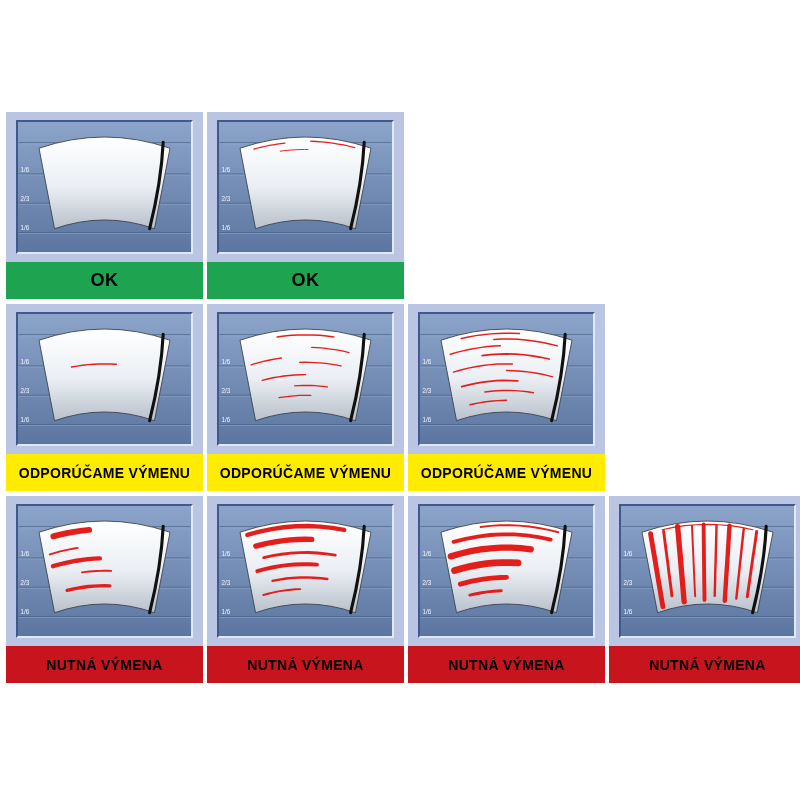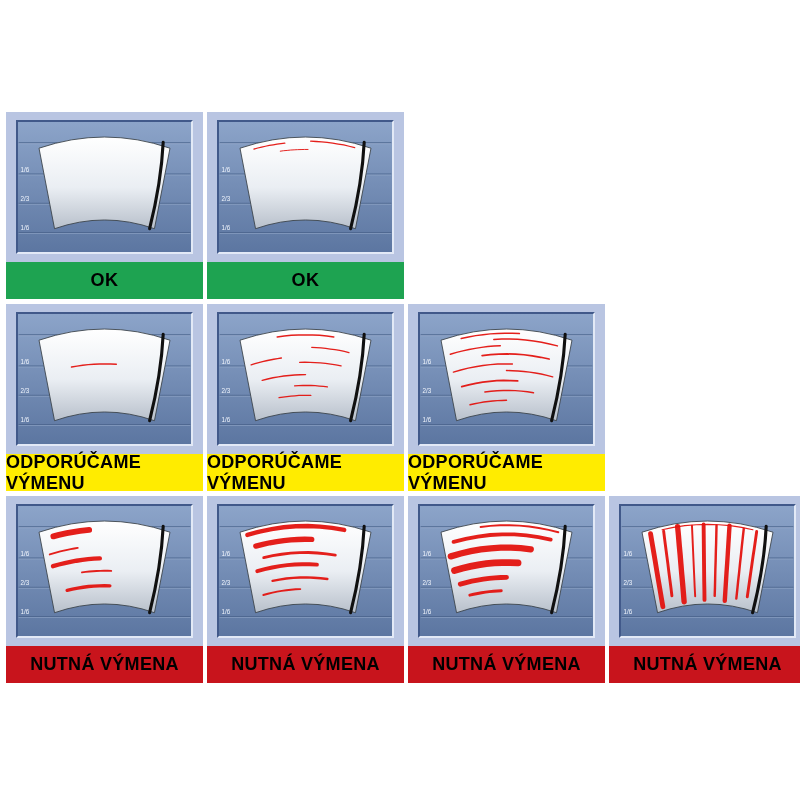--- a/index.html
+++ b/index.html
@@ -6,21 +6,21 @@
   body{width:800px;height:800px;background:#ffffff;font-family:"Liberation Sans",sans-serif;}
   .page{position:relative;width:800px;height:800px;background:#ffffff;overflow:hidden;}
   .grid{position:absolute;left:0;top:112px;margin-left:6px;}
   .row{display:flex;gap:4px;margin-bottom:5px;}
   .cell{width:197px;display:flex;flex-direction:column;}
   .panel-wrap{height:134px;padding:8px 10px;background:#b9c5e2;}
   .panel{width:177px;height:134px;background:linear-gradient(#8ca4c9,#5c76a1);
          border:2px solid;border-color:#41598a #e2e9f6 #e2e9f6 #41598a;box-sizing:border-box;}
   .panel svg{display:block;width:100%;height:100%;}
   .strip{height:37px;display:flex;align-items:center;justify-content:center;
-         font-weight:bold;font-size:18px;letter-spacing:.3px;color:#000;}
+         font-weight:bold;font-size:14px;letter-spacing:.3px;color:#000;}
   .strip.ok{font-size:18px;letter-spacing:.5px;}
 </style>
 </head>
 <body>
 
 <div class="page">
   <div class="grid">
       <div class="row">
         <div class="cell">
           <div class="panel-wrap" style="background: rgb(185, 197, 226);">

